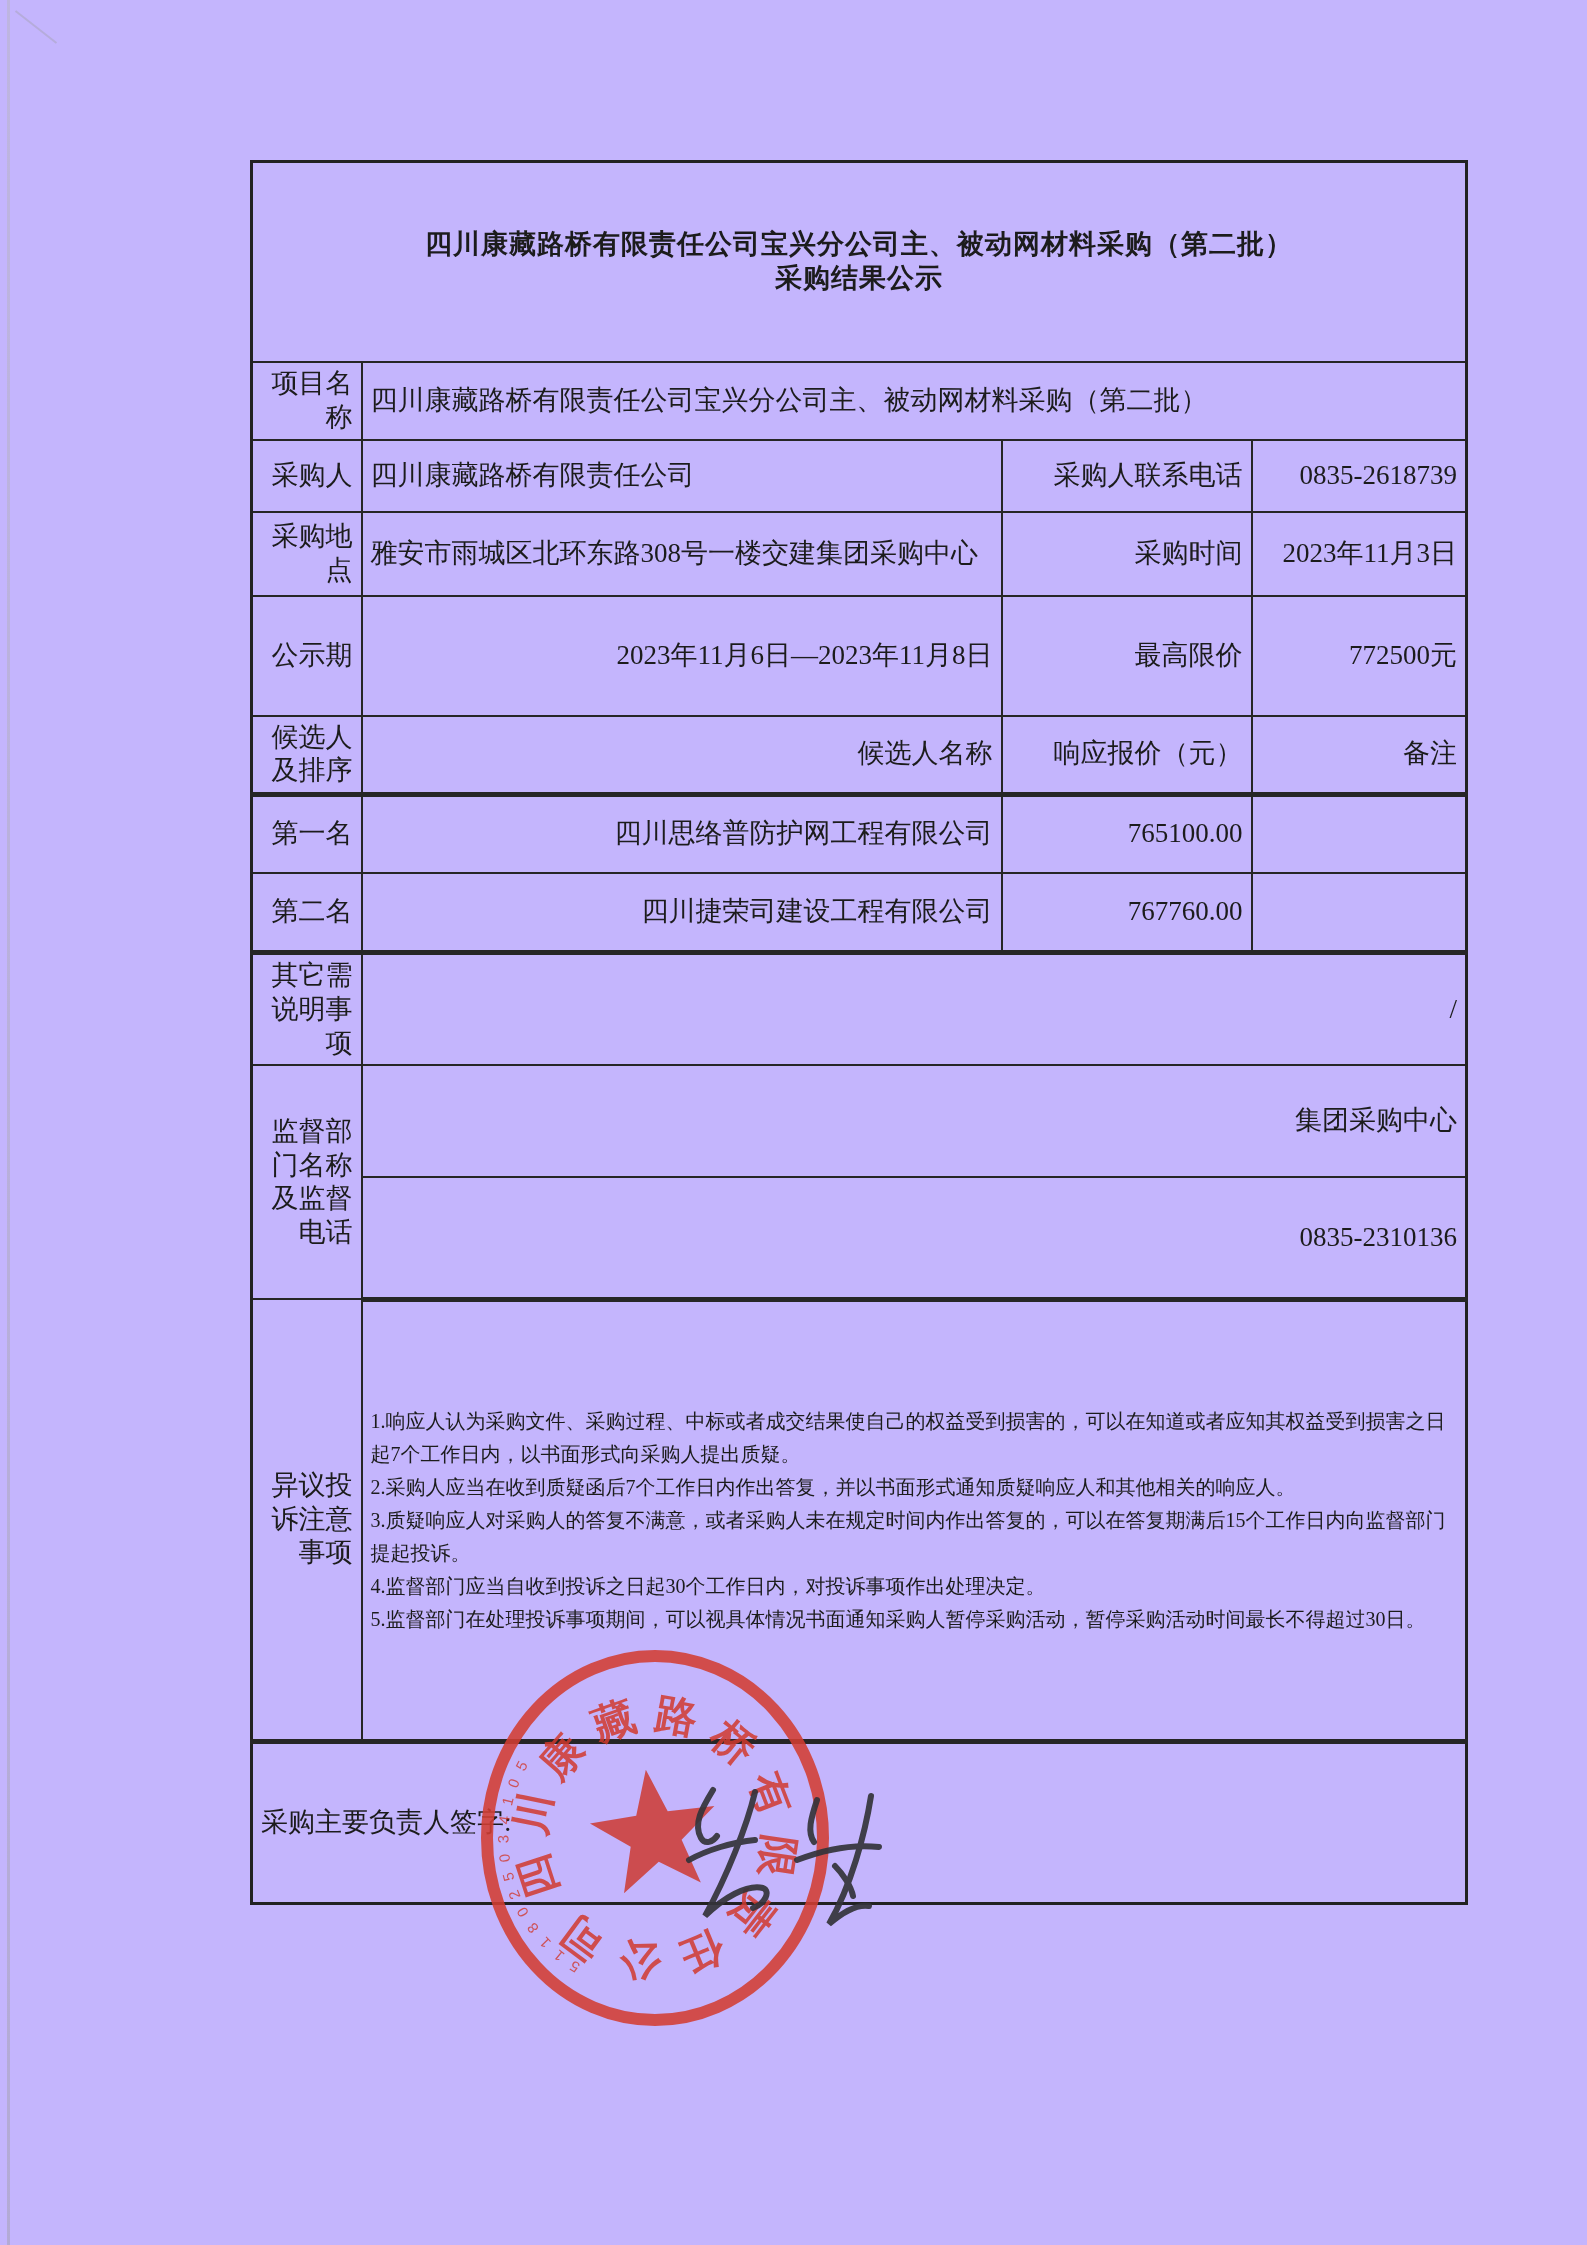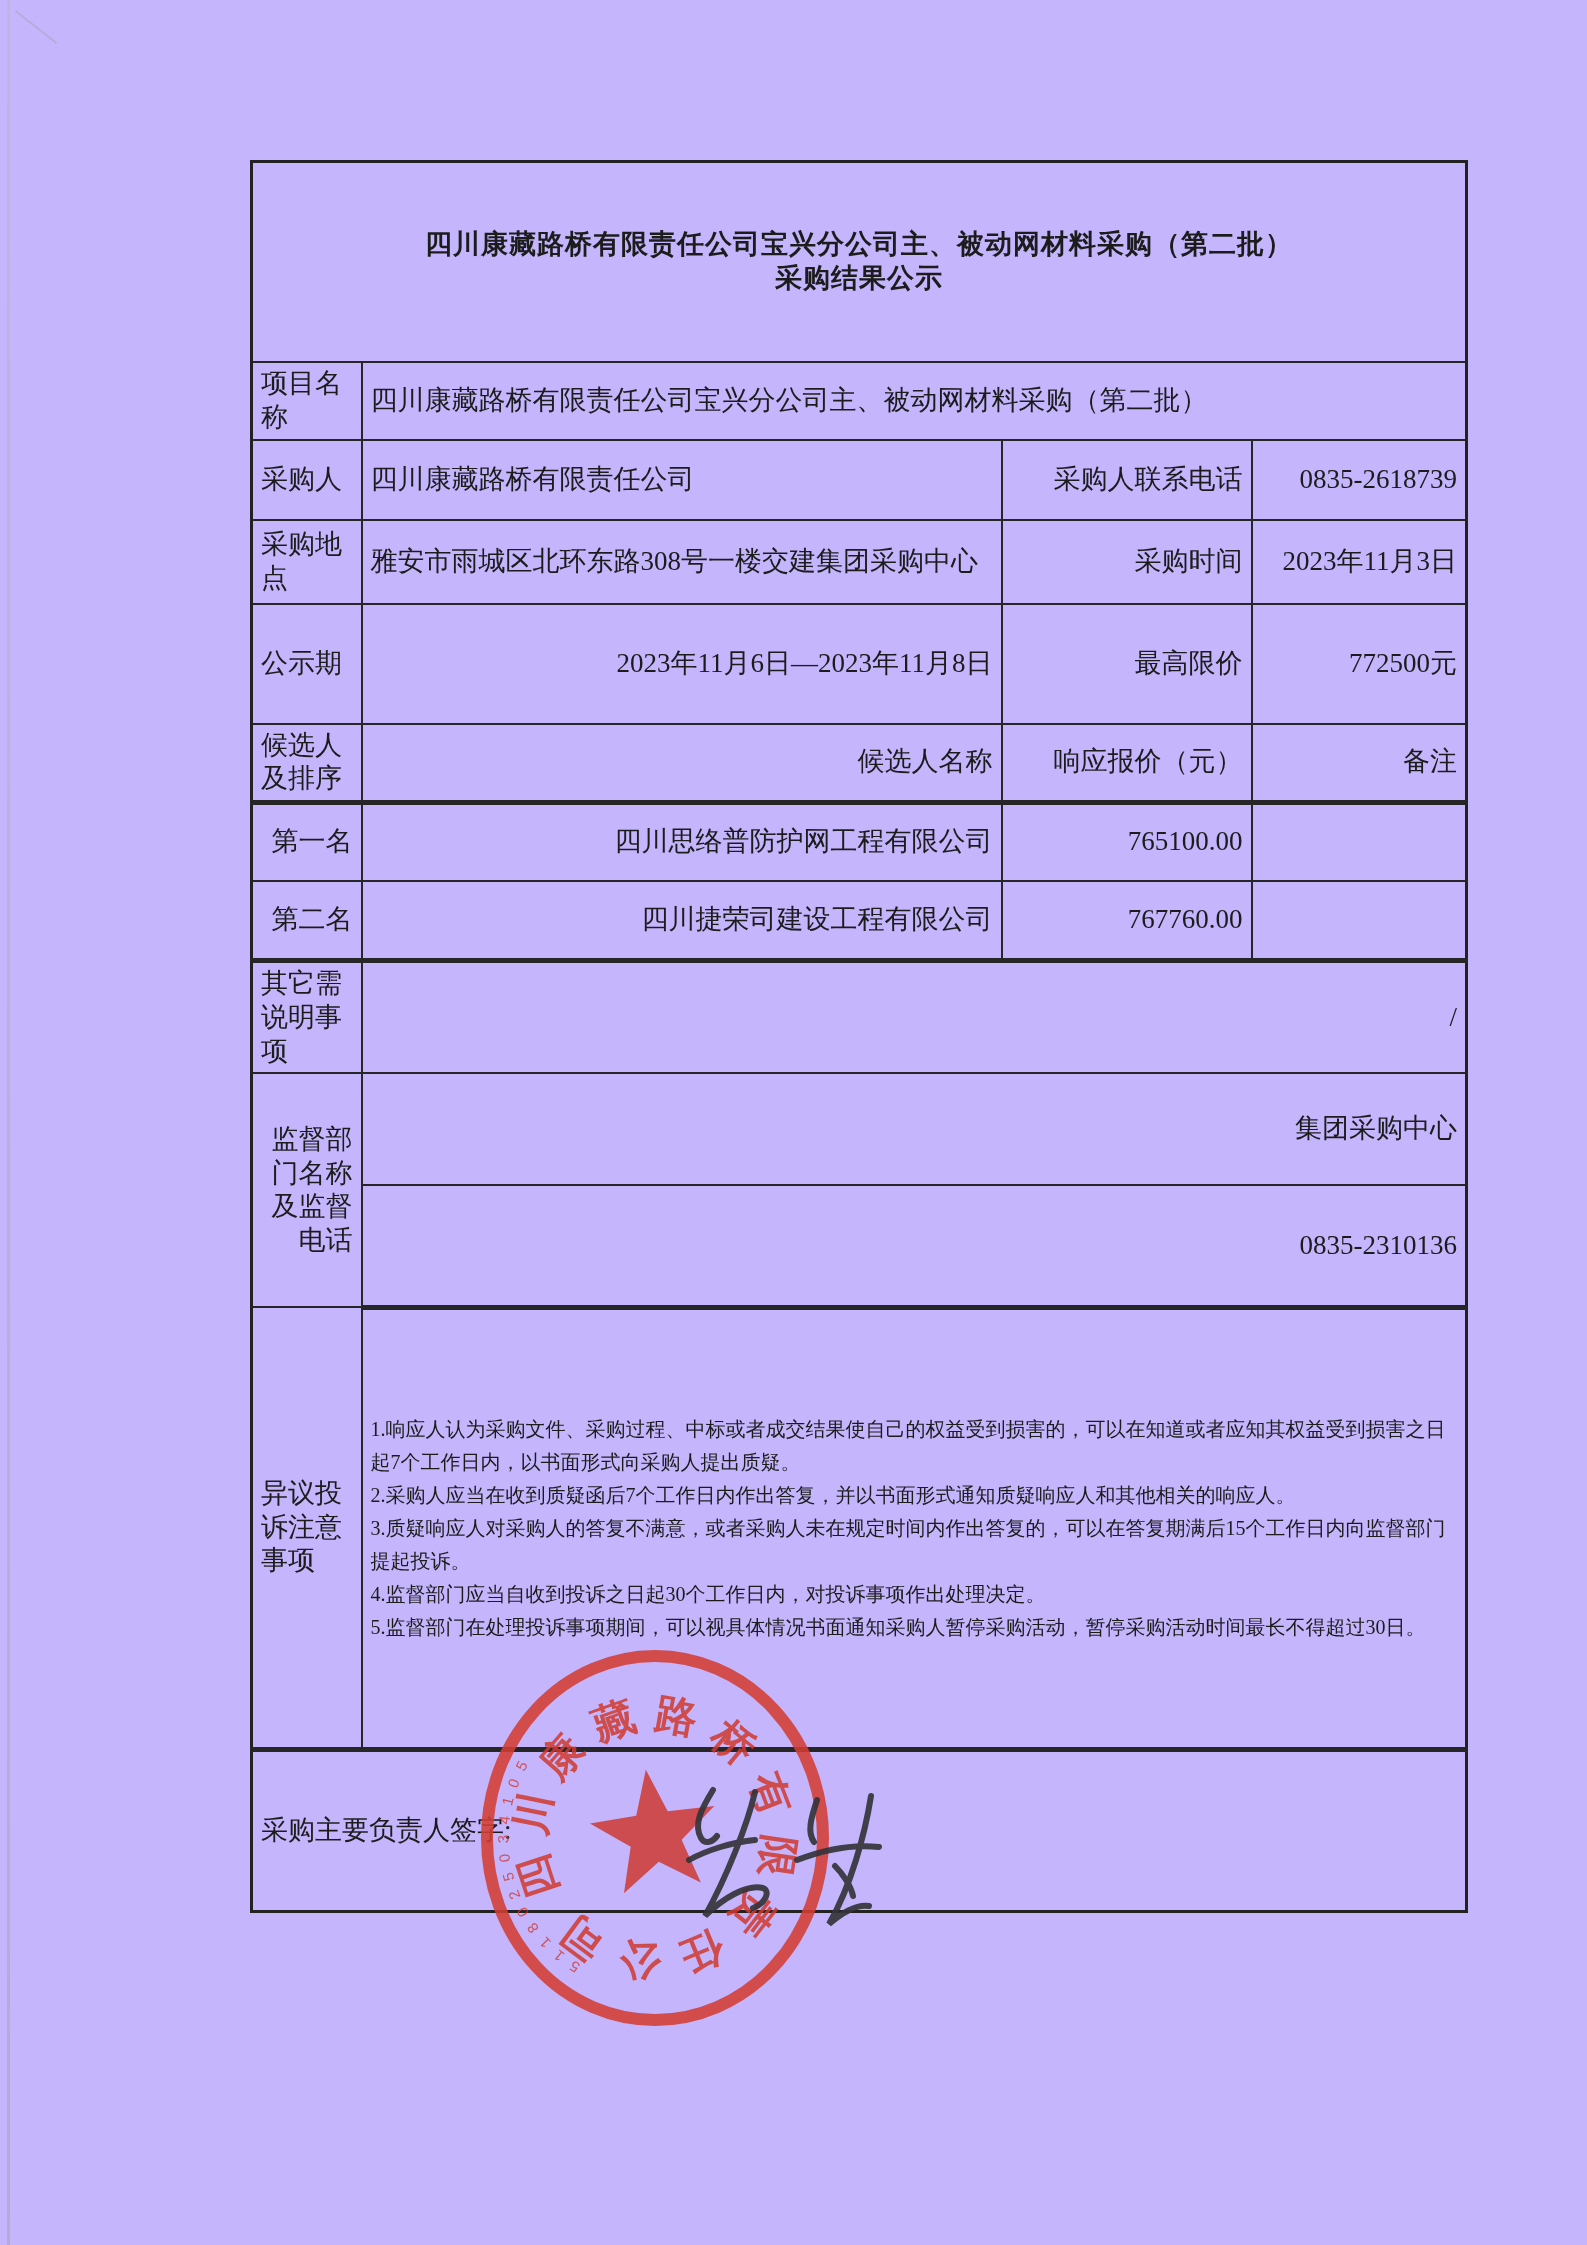--- a/index.html
+++ b/index.html
@@ -37,21 +37,21 @@
   td.title-cell{
     text-align:center;
     font-family:"Liberation Sans","DejaVu Sans",sans-serif;
     font-weight:700;
     font-size:34px;
     letter-spacing:1px;
     padding-top:46px;
     vertical-align:top;
   }
   td.title-cell .t2{}
-  td.lab{padding-left:10px;}
+  td.lab{padding-left:10px;text-align:right;}
   td.lab-c{text-align:right;}
   td.val-l{padding-left:12px;}
   td.c{text-align:right;}
   td.obj{padding:30px 18px 20px 14px;vertical-align:middle;}
   td.obj .p{font-size:20px;line-height:33px;}
   td.sig{padding-left:14px;font-size:28px;}
   
   #seal{position:absolute;left:455px;top:1628px;width:480px;height:420px;pointer-events:none;}
 </style>
 </head>
@@ -75,21 +75,21 @@
         <div>四川康藏路桥有限责任公司宝兴分公司主、被动网材料采购（第二批）</div>
         <div class="t2">采购结果公示</div>
       </td>
     </tr>
 
     <tr style="height:78px">
       <td class="lab">项目名称</td>
       <td colspan="3" class="val-l">四川康藏路桥有限责任公司宝兴分公司主、被动网材料采购（第二批）</td>
     </tr>
 
-    <tr style="height:80px">
+    <tr style="height:72px">
       <td class="lab">采购人</td>
       <td class="val-l">四川康藏路桥有限责任公司</td>
       <td class="c">采购人联系电话</td>
       <td class="c">0835-2618739</td>
     </tr>
 
     <tr style="height:84px">
       <td class="lab">采购地点</td>
       <td class="val-l">雅安市雨城区北环东路308号一楼交建集团采购中心</td>
       <td class="c">采购时间</td>

